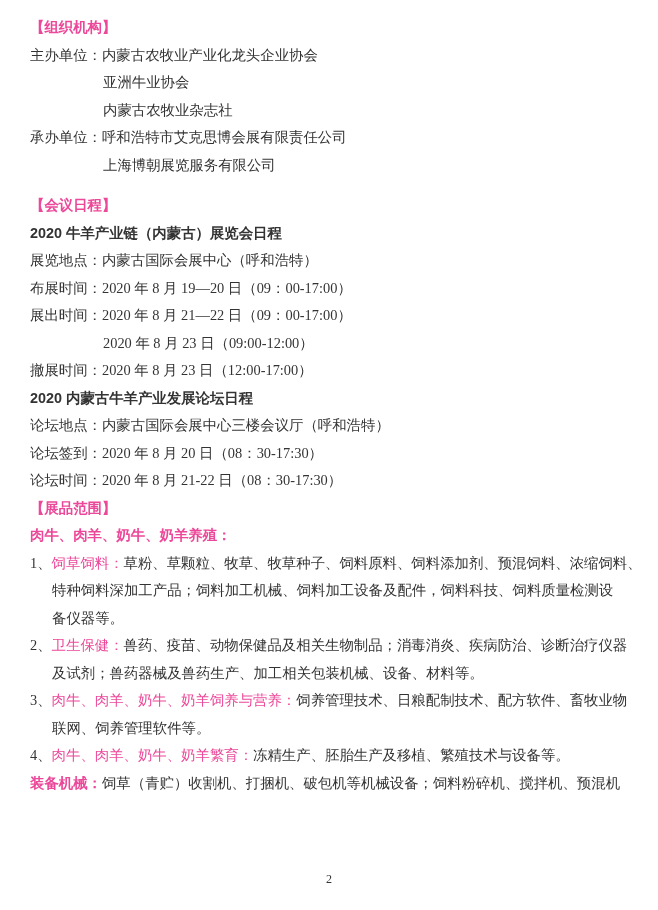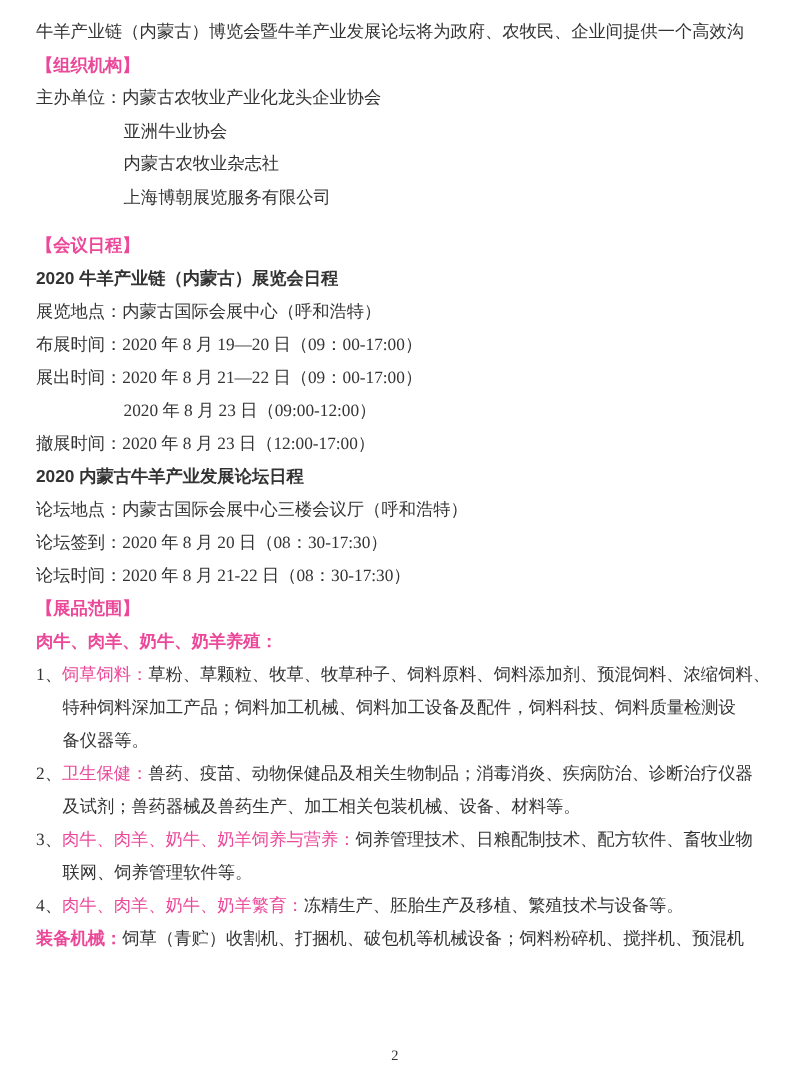--- a/index.html
+++ b/index.html
@@ -37,28 +37,30 @@
     text-align: center;
     font-size: 12px;
     color: #333333;
   }
 </style>
 </head>
 <body>
 
 <div class="page">
 
-  <div class="line">牛羊产业链（内蒙古）博览会暨牛羊产业发展论坛将为政府、农牧民、企业间提供一个高效沟</div>
 
   <div class="line hei red">【组织机构】</div>
   <div class="line">
     <span>主办单位：</span><span>内蒙古农牧业产业化龙头企业协会</span>
   </div>
   <div class="line indent-val">亚洲牛业协会</div>
   <div class="line indent-val">内蒙古农牧业杂志社</div>
+  <div class="line">
+    <span>承办单位：</span><span>呼和浩特市艾克思博会展有限责任公司</span>
+  </div>
   <div class="line indent-val">上海博朝展览服务有限公司</div>
 
   <div class="spacer"></div>
 
   <div class="line hei red">【会议日程】</div>
   <div class="line hei">2020 牛羊产业链（内蒙古）展览会日程</div>
   <div class="line">
     <span>展览地点：</span><span>内蒙古国际会展中心（呼和浩特）</span>
   </div>
   <div class="line">

